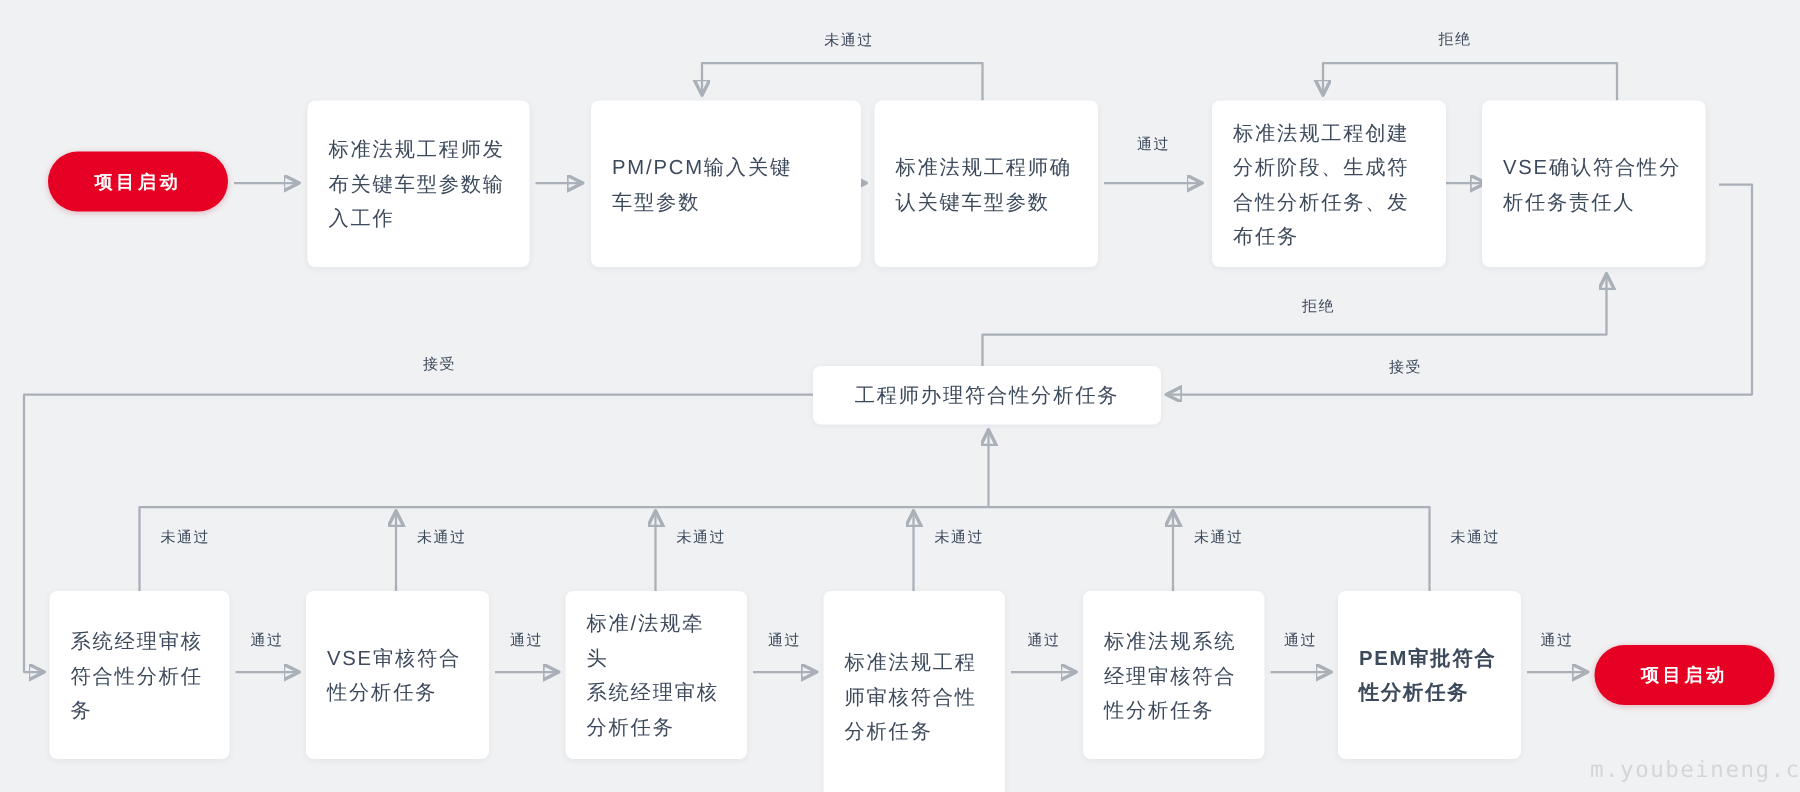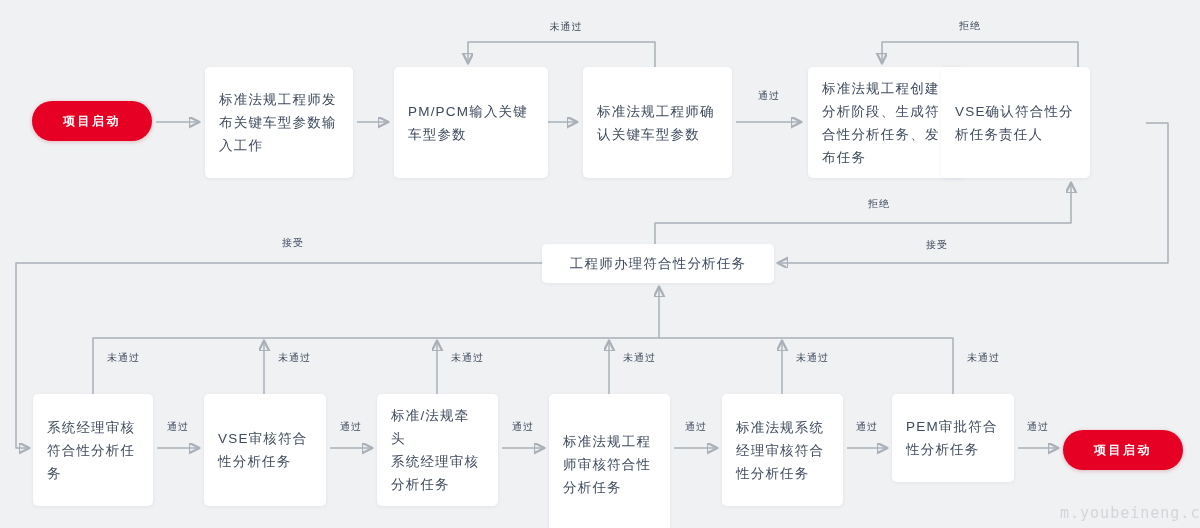--- a/index.html
+++ b/index.html
@@ -76,48 +76,48 @@
     <path d="M502,448 H543" marker-end="url(#arr)"></path>
     <path d="M674,448 H716" marker-end="url(#arr)"></path>
     <path d="M847,448 H886" marker-end="url(#arr)"></path>
     <path d="M1018,448 H1057" marker-end="url(#arr)"></path>
   </svg>
 
   <div class="pill" style="left:32px;top:101px;width:120px;height:40px;">项目启动</div>
   <div class="node" style="left:205px;top:67px;width:148px;height:111px;">标准法规工程师发
 布关键车型参数输
 入工作</div>
-  <div class="node" style="left:394px;top:67px;width:154px;height:111px;">PM/PCM输入关键
+  <div class="node" style="left:394px;top:67px;width:180px;height:111px;">PM/PCM输入关键
 车型参数</div>
   <div class="node" style="left:583px;top:67px;width:149px;height:111px;">标准法规工程师确
 认关键车型参数</div>
   <div class="node" style="left:808px;top:67px;width:156px;height:111px;">标准法规工程创建
 分析阶段、生成符
 合性分析任务、发
 布任务</div>
-  <div class="node" style="left:941px;top:67px;width:149px;height:111px;">VSE确认符合性分
+  <div class="node" style="left:988px;top:67px;width:149px;height:111px;">VSE确认符合性分
 析任务责任人</div>
 
   <div class="node mid" style="left:542px;top:244px;width:232px;height:39px;">工程师办理符合性分析任务</div>
 
   <div class="node" style="left:33px;top:394px;width:120px;height:112px;">系统经理审核
 符合性分析任
 务</div>
   <div class="node" style="left:204px;top:394px;width:122px;height:112px;">VSE审核符合
 性分析任务</div>
   <div class="node" style="left:377px;top:394px;width:121px;height:112px;">标准/法规牵头
 系统经理审核
 分析任务</div>
   <div class="node" style="left:549px;top:394px;width:121px;height:140px;">标准法规工程
 师审核符合性
 分析任务</div>
   <div class="node" style="left:722px;top:394px;width:121px;height:112px;">标准法规系统
 经理审核符合
 性分析任务</div>
-  <div class="node" style="left:892px;top:394px;width:122px;height:88px;">PEM审批符合
+  <div class="node" style="left:892px;top:394px;width:122px;height:112px;font-weight:bold;">PEM审批符合
 性分析任务</div>
   <div class="pill" style="left:1063px;top:430px;width:120px;height:40px;">项目启动</div>
 
   <span class="lbl c" style="left:566px;top:20px;">未通过</span>
   <span class="lbl c" style="left:769px;top:89px;">通过</span>
   <span class="lbl c" style="left:970px;top:19px;">拒绝</span>
   <span class="lbl c" style="left:879px;top:197px;">拒绝</span>
   <span class="lbl c" style="left:937px;top:238px;">接受</span>
   <span class="lbl c" style="left:293px;top:236px;">接受</span>
 

